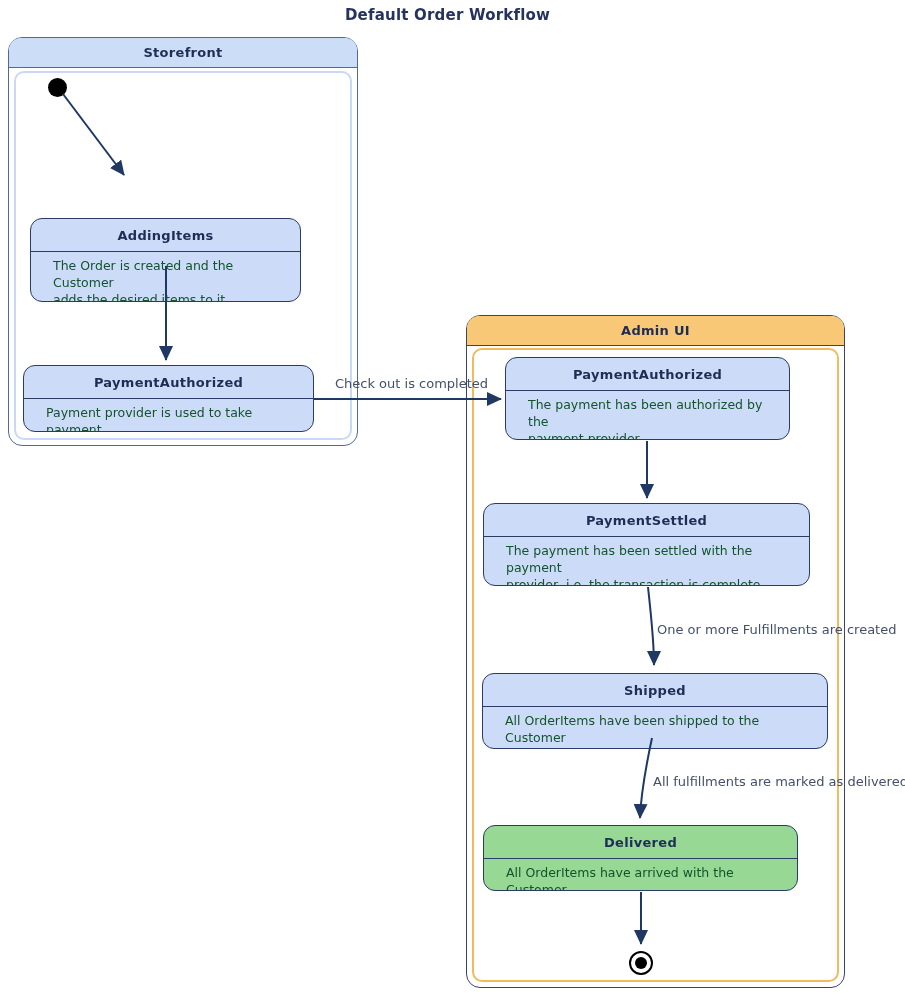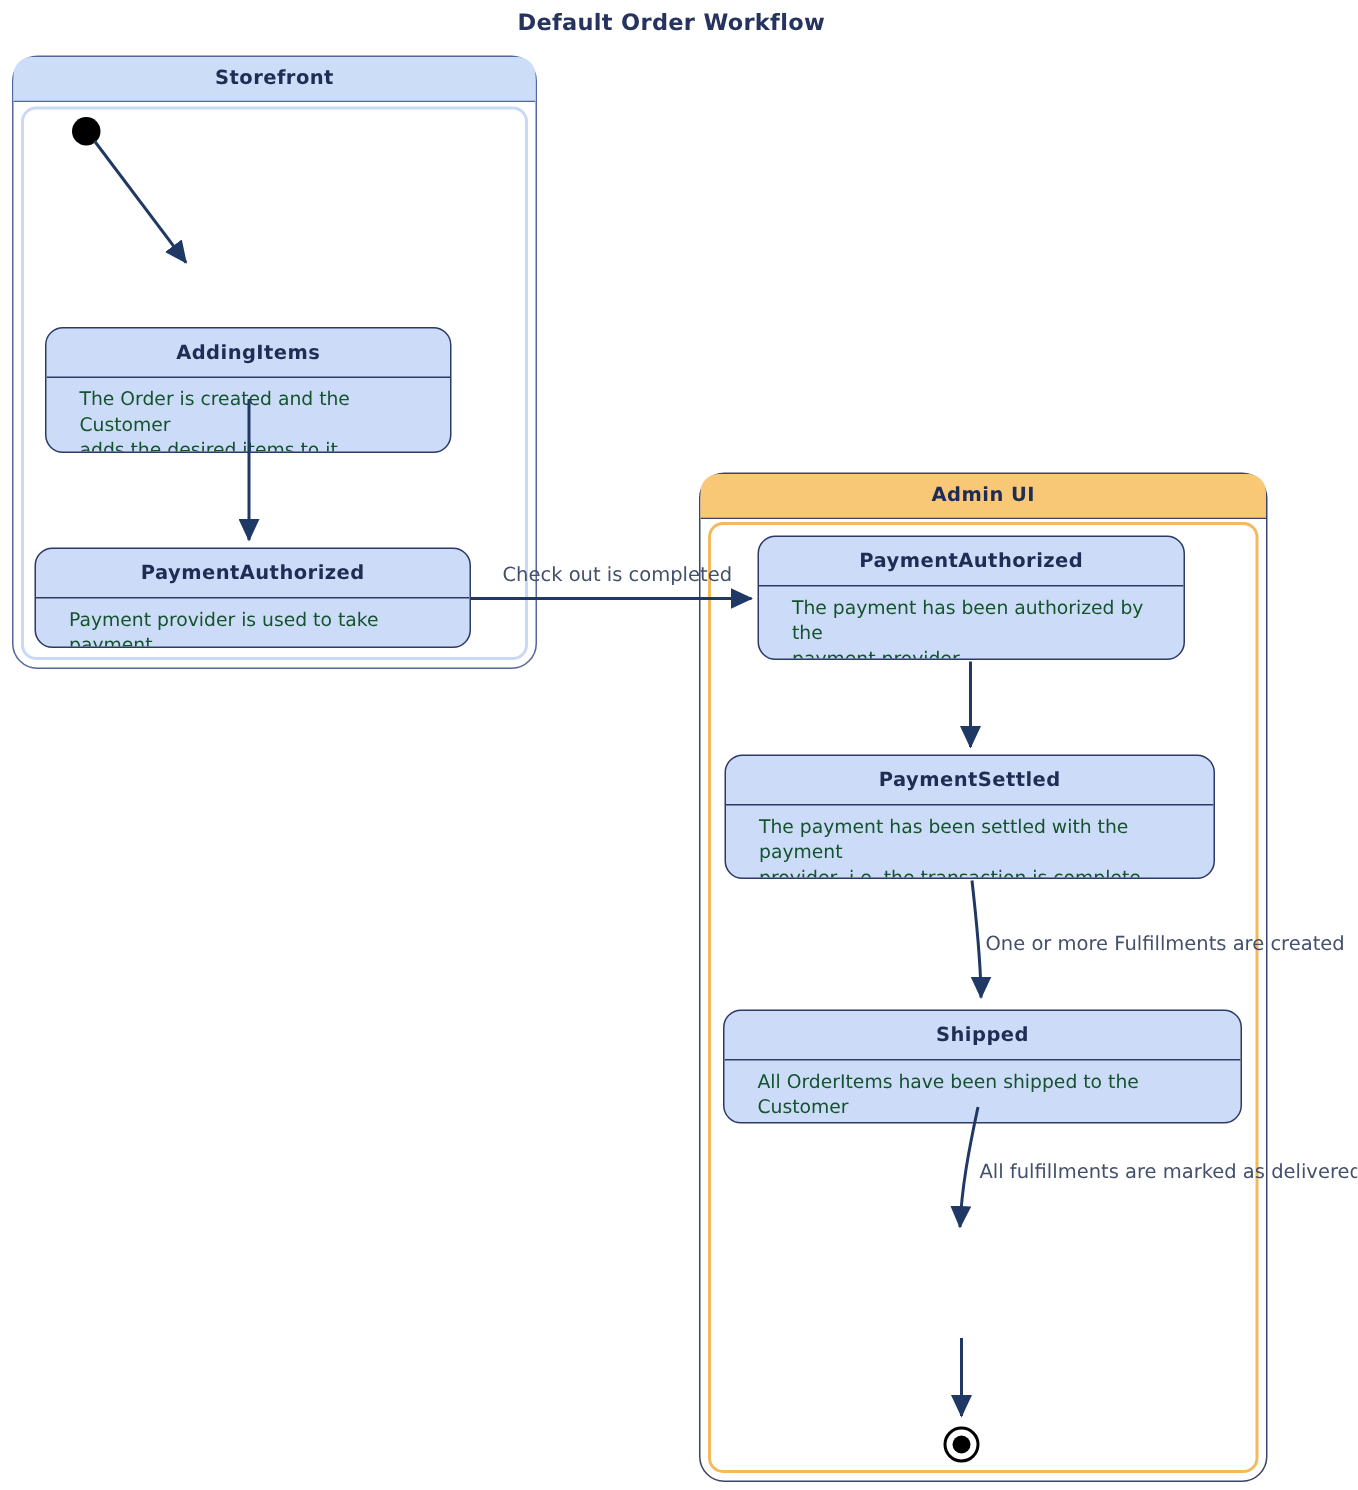--- a/index.html
+++ b/index.html
@@ -45,28 +45,28 @@
   
   .t-label{position:absolute;font-size:13px;color:#44506b;white-space:nowrap;}
 </style>
 </head>
 <body>
 
 <div id="stage">
 
   <div class="diagram-title">Default Order Workflow</div>
 
-  <div class="container blue" style="left:8px;top:37px;width:350px;height:409px;border-radius:17px;">
+  <div class="container blue" style="left:8px;top:37px;width:350px;height:409px;">
     <div class="container-header">
       <span>Storefront</span>
     </div>
     <div class="container-inner" style="left:5px;top:33px;width:338px;height:369px;"></div>
   </div>
 
-  <div class="container orange" style="left:466px;top:315px;width:379px;height:673px;border-radius:17px;">
+  <div class="container orange" style="left:466px;top:315px;width:379px;height:673px;">
     <div class="container-header">
       <span>Admin UI</span>
     </div>
     <div class="container-inner" style="left:5px;top:32px;width:367px;height:634px;"></div>
   </div>
 
   <div class="initial-dot"></div>
 
   <div class="state" style="left:30px;top:182px;width:271px;height:84px;margin-top:36px;">
     <div class="state-title">AddingItems</div>
@@ -89,20 +89,24 @@
     <div class="state-title">PaymentSettled</div>
     <div class="state-body">The payment has been settled with the payment
 provider, i.e. the transaction is complete.</div>
   </div>
 
   <div class="state" style="left:482px;top:673px;width:346px;height:76px;">
     <div class="state-title">Shipped</div>
     <div class="state-body">All OrderItems have been shipped to the Customer</div>
   </div>
 
+  <div class="state green" style="left:483px;top:825px;width:315px;height:66px;">
+    <div class="state-title">Delivered</div>
+    <div class="state-body">All OrderItems have arrived with the Customer</div>
+  </div>
 
   <div class="final-state">
     <div class="dot"></div>
   </div>
 
   <svg class="overlay" width="905" height="993" viewBox="0 0 905 993">
     <defs>
       <marker id="ah" markerUnits="userSpaceOnUse" markerWidth="16" markerHeight="14" refX="14" refY="7" orient="auto">
         <path d="M0,0 L15,7 L0,14 z" fill="#1f3864"></path>
       </marker>

